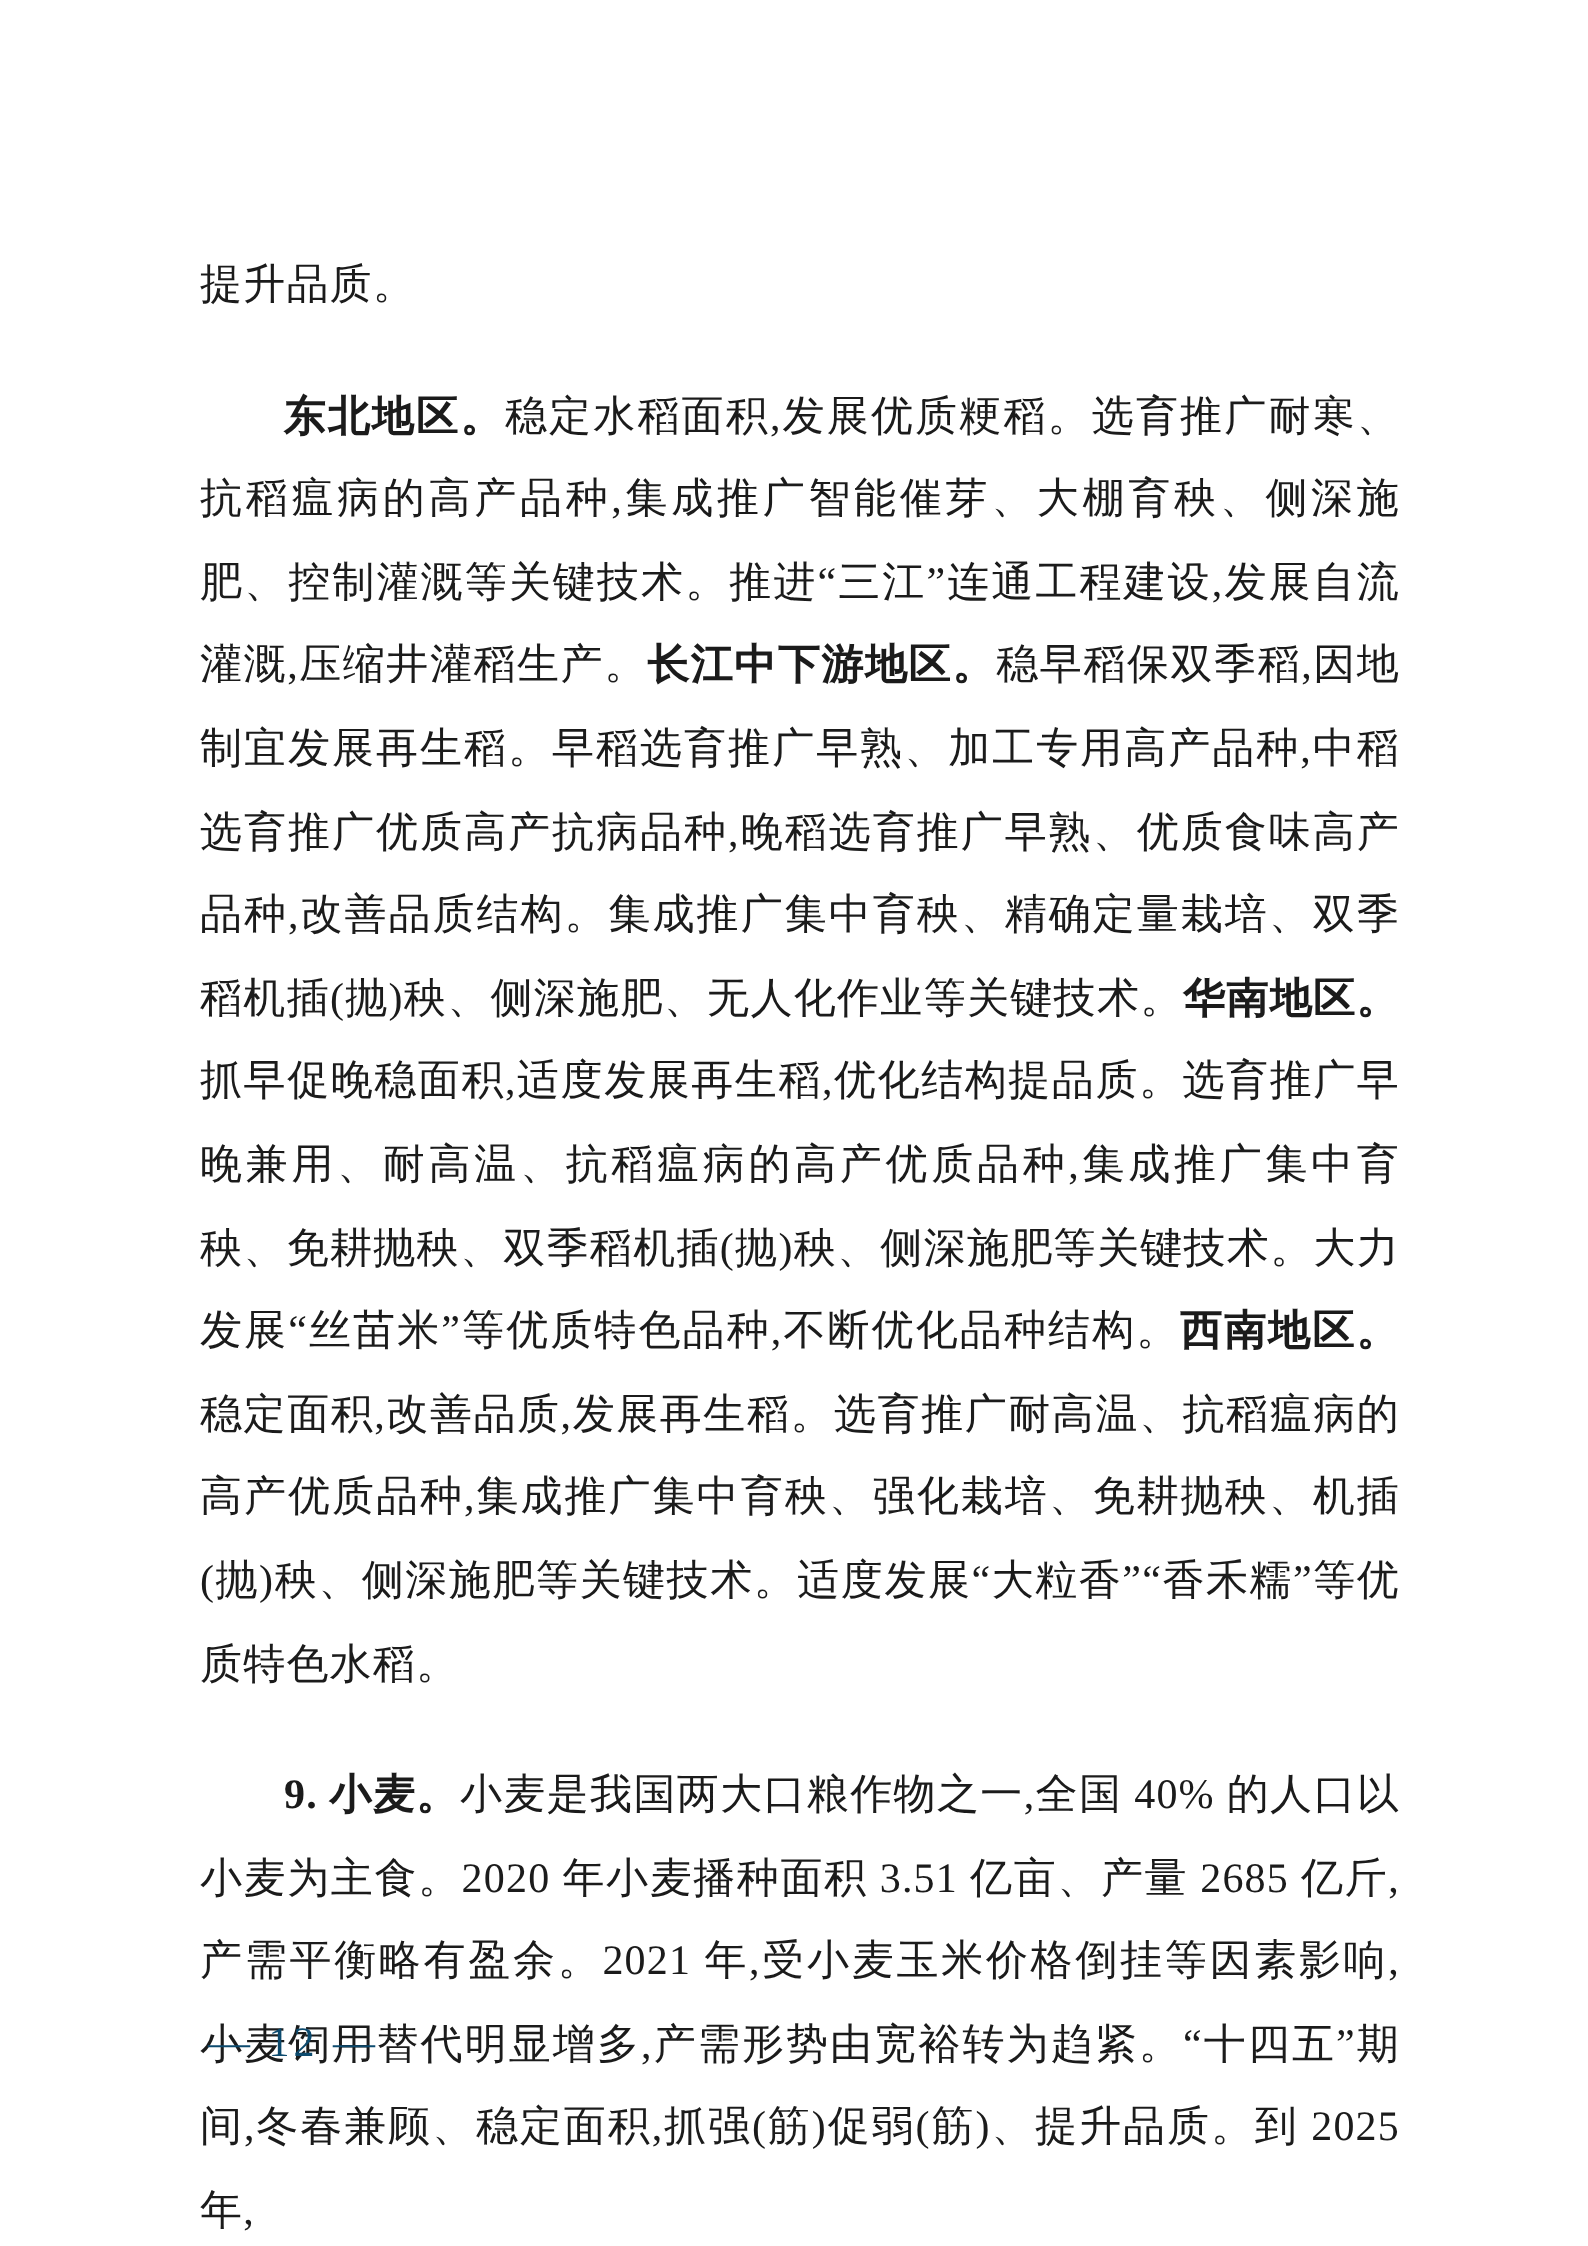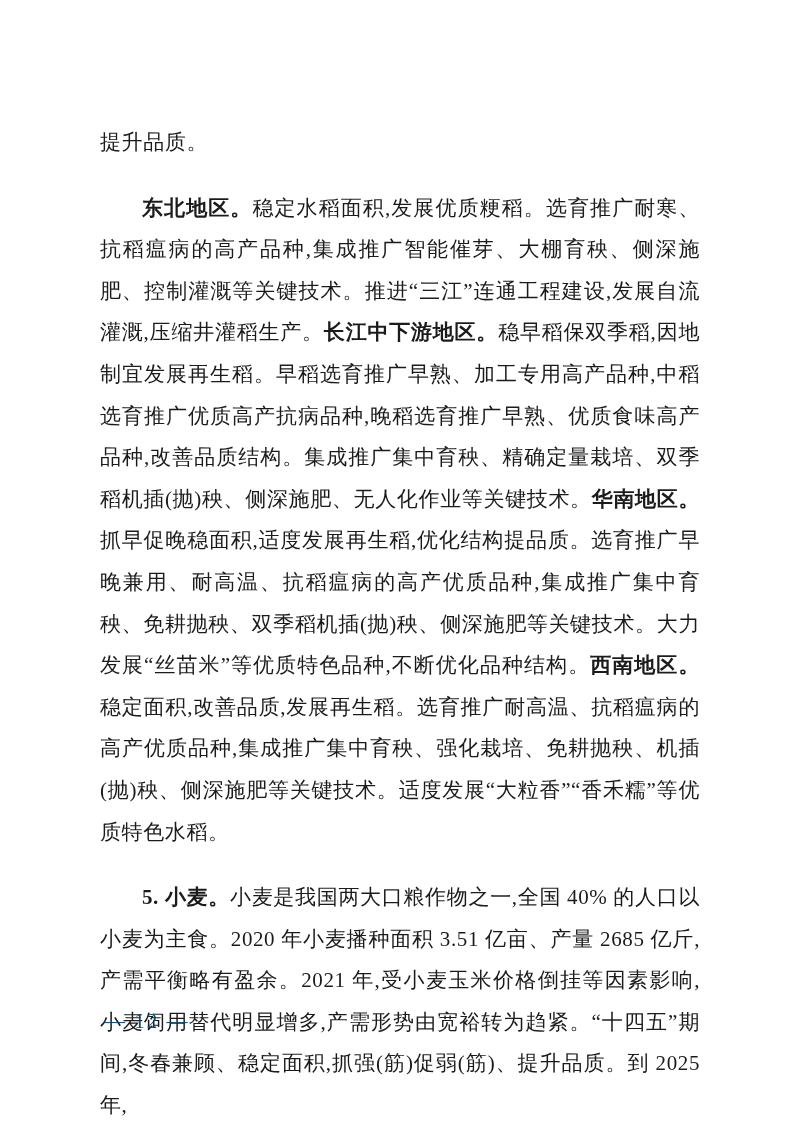--- a/index.html
+++ b/index.html
@@ -52,16 +52,16 @@
   }
 </style>
 </head>
 <body>
 
 <div class="page">
   <div class="content">
 
   <p class="para"><span class="text-run">提升品质。</span></p>
       <p class="para indent"><span class="bold-run">东北地区。</span><span class="text-run">稳定水稻面积,发展优质粳稻。选育推广耐寒、抗稻瘟病的高产品种,集成推广智能催芽、大棚育秧、侧深施肥、控制灌溉等关键技术。推进“三江”连通工程建设,发展自流灌溉,压缩井灌稻生产。</span><span class="bold-run">长江中下游地区。</span><span class="text-run">稳早稻保双季稻,因地制宜发展再生稻。早稻选育推广早熟、加工专用高产品种,中稻选育推广优质高产抗病品种,晚稻选育推广早熟、优质食味高产品种,改善品质结构。集成推广集中育秧、精确定量栽培、双季稻机插(抛)秧、侧深施肥、无人化作业等关键技术。</span><span class="bold-run">华南地区。</span><span class="text-run">抓早促晚稳面积,适度发展再生稻,优化结构提品质。选育推广早晚兼用、耐高温、抗稻瘟病的高产优质品种,集成推广集中育秧、免耕抛秧、双季稻机插(抛)秧、侧深施肥等关键技术。大力发展“丝苗米”等优质特色品种,不断优化品种结构。</span><span class="bold-run">西南地区。</span><span class="text-run">稳定面积,改善品质,发展再生稻。选育推广耐高温、抗稻瘟病的高产优质品种,集成推广集中育秧、强化栽培、免耕抛秧、机插(抛)秧、侧深施肥等关键技术。适度发展“大粒香”“香禾糯”等优质特色水稻。</span></p>
-      <p class="para indent"><span class="bold-run">5. 小麦。</span><span class="text-run">小麦是我国两大口粮作物之一,全国 40% 的人口以小麦为主食。2020 年小麦播种面积 3.51 亿亩、产量 2685 亿斤,产需平衡略有盈余。2021 年,受小麦玉米价格倒挂等因素影响,小麦饲用替代明显增多,产需形势由宽裕转为趋紧。“十四五”期间,冬春兼顾、稳定面积,抓强(筋)促弱(筋)、提升品质。到 2025 年,</span></p>
+      <p class="para indent"><span class="bold-run">9. 小麦。</span><span class="text-run">小麦是我国两大口粮作物之一,全国 40% 的人口以小麦为主食。2020 年小麦播种面积 3.51 亿亩、产量 2685 亿斤,产需平衡略有盈余。2021 年,受小麦玉米价格倒挂等因素影响,小麦饲用替代明显增多,产需形势由宽裕转为趋紧。“十四五”期间,冬春兼顾、稳定面积,抓强(筋)促弱(筋)、提升品质。到 2025 年,</span></p>
     </div>
   <div class="footer">— 12 —</div>
 </div>
 
 </body></html>

